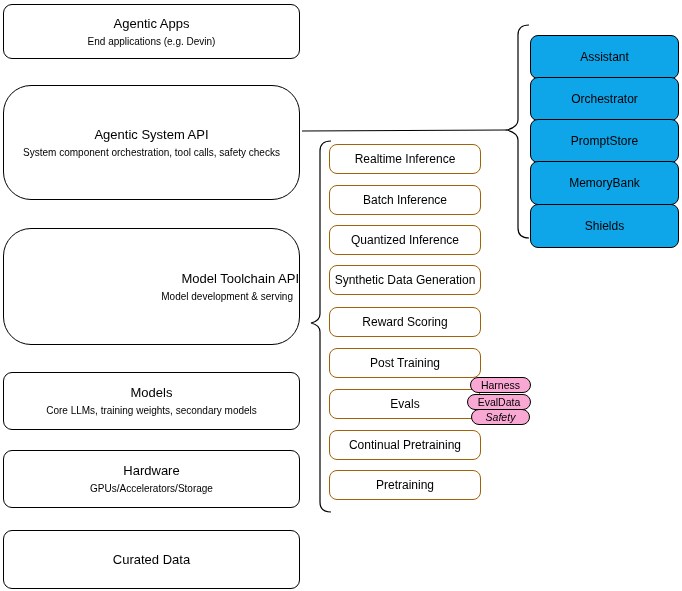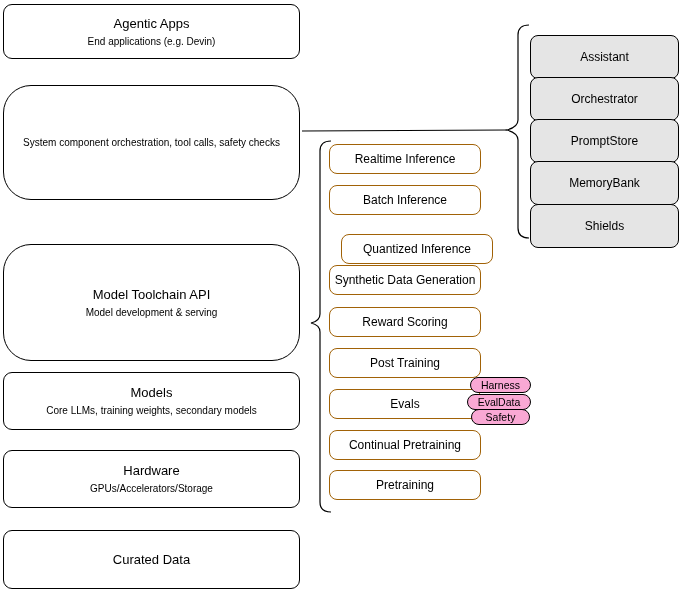--- a/index.html
+++ b/index.html
@@ -21,21 +21,21 @@
   .lbox .ltitle{font-size:13px;line-height:15px;}
   .lbox .lsub{font-size:10px;line-height:12px;padding:0 6px;}
   .mbox{
     position:absolute;left:329px;width:152px;height:30px;
     border:1px solid #a16207;border-radius:8px;background:#fff;
     display:flex;align-items:center;justify-content:center;
     font-size:12px;box-sizing:border-box;white-space:nowrap;
   }
   .rbox{
     position:absolute;left:530px;width:149px;height:44px;
-    border:1px solid #000;border-radius:8px;background:#e5e5e5;
+    border:1px solid #000;border-radius:8px;background:#0ea5e9;
     display:flex;align-items:center;justify-content:center;
     font-size:12px;box-sizing:border-box;white-space:nowrap;
   }
   .pill{
     position:absolute;height:16px;
     border:1px solid #000;border-radius:8px;background:#f9a8d4;
     display:flex;align-items:center;justify-content:center;
     font-size:10.5px;box-sizing:border-box;white-space:nowrap;
     z-index:3;
   }
@@ -49,51 +49,52 @@
     <path d="M 302 131 L 507 130" fill="none" stroke="#000000" stroke-width="1.2"></path>
     <path d="M 331 141 Q 320 141 320 151 L 320 314 Q 320 321 311 323 Q 320 325 320 332 L 320 502 Q 320 512 331 512" fill="none" stroke="#000000" stroke-width="1.2"></path>
     <path d="M 529 25 Q 518 25 518 35 L 518 120 Q 518 127 507 130 Q 518 133 518 140 L 518 228 Q 518 238 529 238" fill="none" stroke="#000000" stroke-width="1.2"></path>
   </svg>
 
   <div class="lbox" style="top:4px;height:55px;border-radius:9px;">
     <div class="ltitle">Agentic Apps</div>
     <div class="lsub">End applications (e.g. Devin)</div>
   </div>
   <div class="lbox" style="top:85px;height:115px;border-radius:28px;">
+    <div class="ltitle">Agentic System API</div>
     <div class="lsub">System component orchestration, tool calls, safety checks</div>
   </div>
-  <div class="lbox" style="top:244px;height:117px;border-radius:28px;">
+  <div class="lbox" style="top:228px;height:117px;border-radius:28px;align-items:flex-end;">
     <div class="ltitle">Model Toolchain API</div>
     <div class="lsub">Model development &amp; serving</div>
   </div>
   <div class="lbox" style="top:372px;height:58px;border-radius:9px;">
     <div class="ltitle">Models</div>
     <div class="lsub">Core LLMs, training weights, secondary models</div>
   </div>
   <div class="lbox" style="top:450px;height:58px;border-radius:9px;">
     <div class="ltitle">Hardware</div>
     <div class="lsub">GPUs/Accelerators/Storage</div>
   </div>
   <div class="lbox" style="top:530px;height:59px;border-radius:9px;">
     <div class="ltitle">Curated Data</div>
   </div>
 
   <div class="mbox" style="top:144px;">Realtime Inference</div>
   <div class="mbox" style="top:185px;">Batch Inference</div>
-  <div class="mbox" style="top:234px;margin-left:12px;">Quantized Inference</div>
+  <div class="mbox" style="top:225px;">Quantized Inference</div>
   <div class="mbox" style="top:265px;">Synthetic Data Generation</div>
   <div class="mbox" style="top:307px;">Reward Scoring</div>
   <div class="mbox" style="top:348px;">Post Training</div>
   <div class="mbox" style="top:389px;">Evals</div>
   <div class="mbox" style="top:430px;">Continual Pretraining</div>
   <div class="mbox" style="top:470px;">Pretraining</div>
 
   <div class="pill" style="left:470px;top:377px;width:61px;">Harness</div>
   <div class="pill" style="left:467px;top:394px;width:64px;">EvalData</div>
-  <div class="pill" style="left:471px;top:409px;width:59px;">Safety</div>
+  <div class="pill" style="left:471px;top:409px;width:59px;font-style:italic;">Safety</div>
 
   <div class="rbox" style="top:35px;">Assistant</div>
   <div class="rbox" style="top:77px;">Orchestrator</div>
   <div class="rbox" style="top:119px;">PromptStore</div>
   <div class="rbox" style="top:161px;">MemoryBank</div>
   <div class="rbox" style="top:204px;">Shields</div>
 
 </div>
 
 </body></html>

